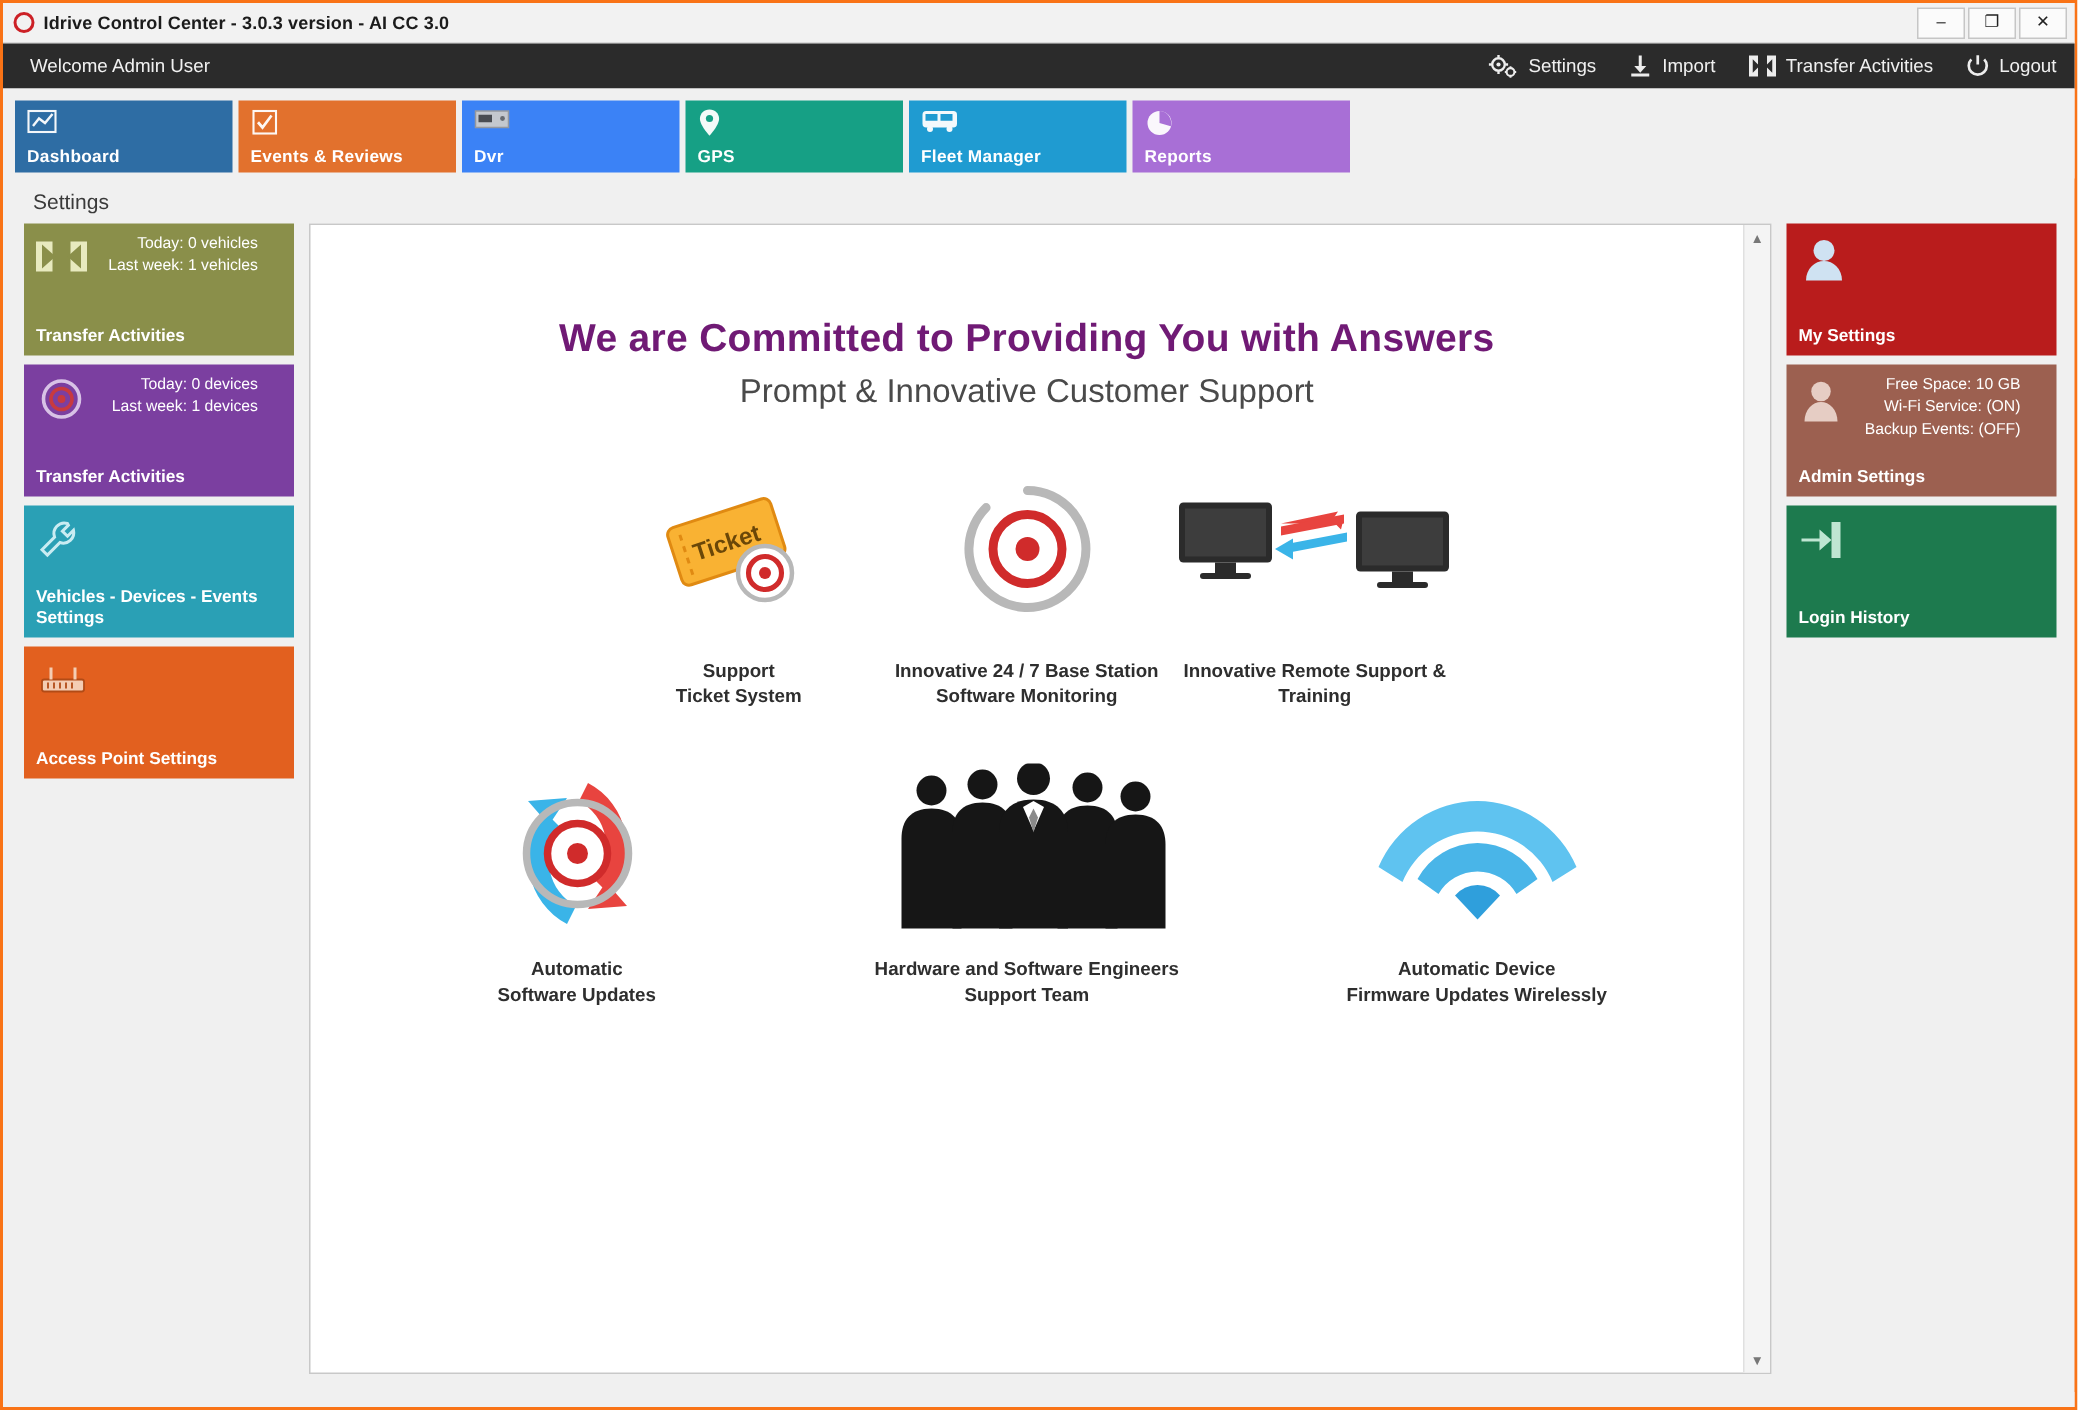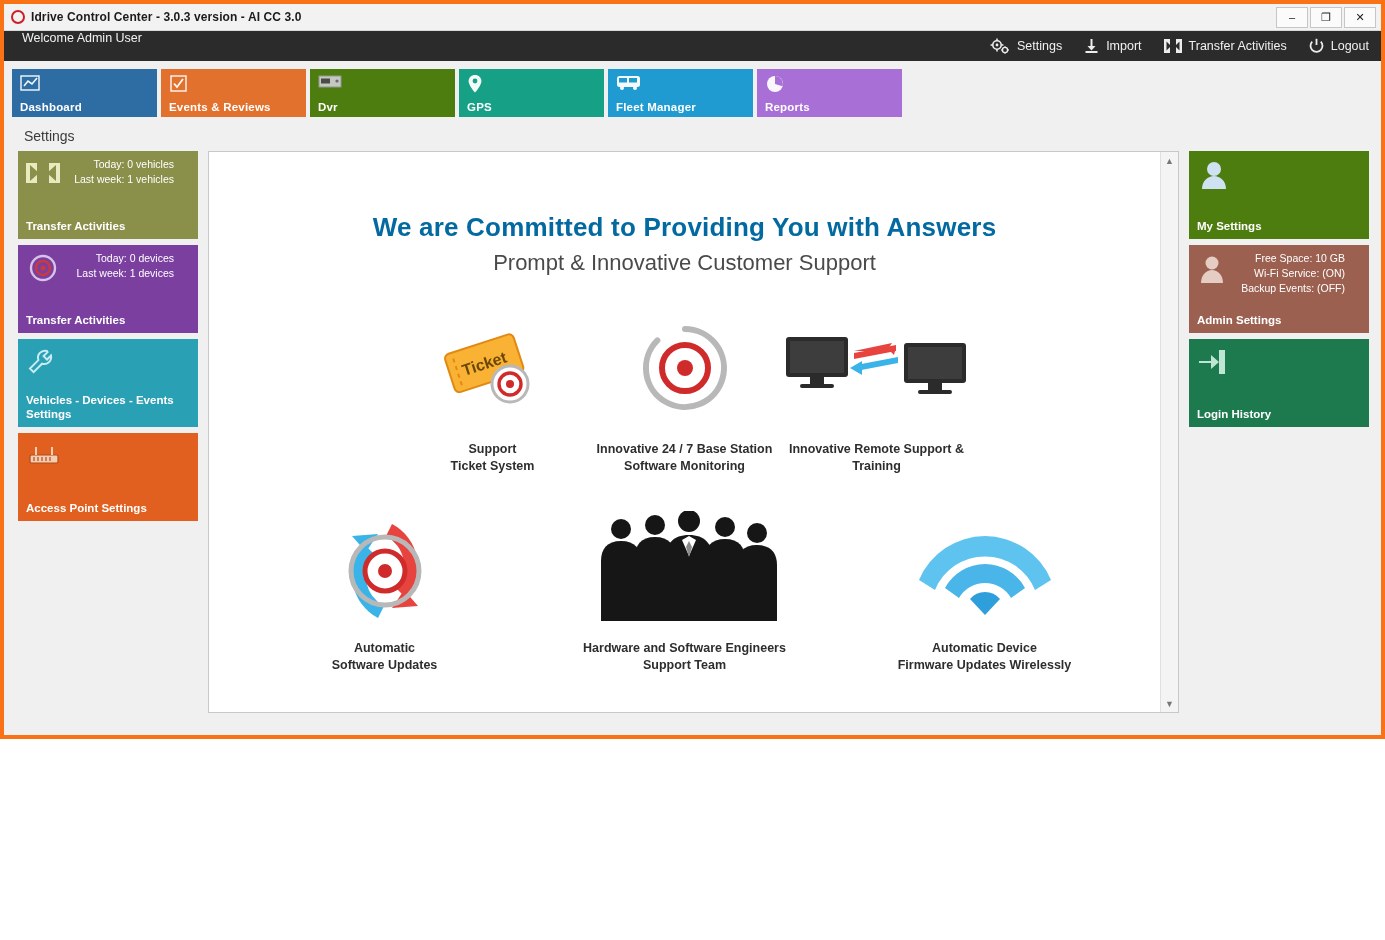--- a/index.html
+++ b/index.html
@@ -9,23 +9,23 @@
   }
   body {
     width: 1385px;
     height: 940px;
     font-family: "Liberation Sans", sans-serif;
     overflow: hidden;
   }
   .app {
     position: relative;
     width: 1385px;
-    height: 739px;
+    height: 940px;
     box-sizing: border-box;
-    border: 4px solid #f97316;
+    border: 2px solid #f97316;
     background: #f0f0f0;
     display: flex;
     flex-direction: column;
   }
 
   
   .titlebar {
     height: 26px;
     background: #f2f2f2;
     border-bottom: 1px solid #d8d8d8;
@@ -65,20 +65,21 @@
     color: #222;
     line-height: 1;
   }
 
   
   .topbar {
     height: 30px;
     background: #2b2b2b;
     color: #e8e8e8;
     display: flex;
+    align-items: center;
     padding: 0 12px 0 18px;
     flex: 0 0 auto;
   }
   .welcome {
     font-size: 12.5px;
     color: #f1f1f1;
   }
   .top-actions {
     margin-left: auto;
     display: flex;
@@ -202,21 +203,21 @@
     overflow: hidden;
     position: relative;
   }
   .content {
     padding-top: 60px;
     text-align: center;
   }
   .headline1 {
     font-size: 26px;
     font-weight: bold;
-    color: #0369a1;
+    color: #701a75;
     letter-spacing: 0.2px;
   }
   .headline2 {
     font-size: 22px;
     color: #4a4a4a;
     margin-top: 7px;
   }
   .feature-grid {
     margin-top: 44px;
     display: flex;
@@ -375,21 +376,21 @@
     <div class="navtile" style="background:#e2712d">
       <span class="nt-icon">
         <svg width="20" height="20" viewBox="0 0 20 20">
           <rect x="2" y="2" width="15" height="15" fill="none" stroke="#ffffff" stroke-width="1.4"></rect>
           <polyline points="5,9.5 8,13 14,5" fill="none" stroke="#ffffff" stroke-width="1.8"></polyline>
         </svg>
       </span>
       <span class="nt-label">Events &amp; Reviews</span>
     </div>
 
-    <div class="navtile" style="background:#4d7c0f">
+    <div class="navtile" style="background:#3b82f6">
       <span class="nt-icon">
         <svg width="24" height="16" viewBox="0 0 24 16">
           <rect x="1" y="2" width="22" height="11" fill="#cccccc" stroke="#9a9a9a" stroke-width="1"></rect>
           <rect x="3" y="4.5" width="9" height="5" fill="#4a4a4a"></rect>
           <circle cx="19" cy="7" r="1.6" fill="#6a6a6a"></circle>
         </svg>
       </span>
       <span class="nt-label">Dvr</span>
     </div>
 
@@ -633,21 +634,21 @@
       </div>
 
       <div class="vscroll">
         <div class="arrow">▲</div>
         <div class="arrow">▼</div>
       </div>
     </div>
 
     <div class="right-col">
 
-      <div class="tile" style="background:#4d7c0f">
+      <div class="tile" style="background:#b91c1c">
         <span class="tile-icon">
           <svg width="34" height="32" viewBox="0 0 34 32">
             <circle cx="17" cy="10" r="7" fill="#cfe2f2"></circle>
             <path d="M5 30 c0 -8 6 -13 12 -13 c6 0 12 5 12 13 Z" fill="#cfe2f2"></path>
           </svg>
         </span>
         <div class="tile-title">My Settings</div>
       </div>
 
       <div class="tile" style="background:#9c6050">

